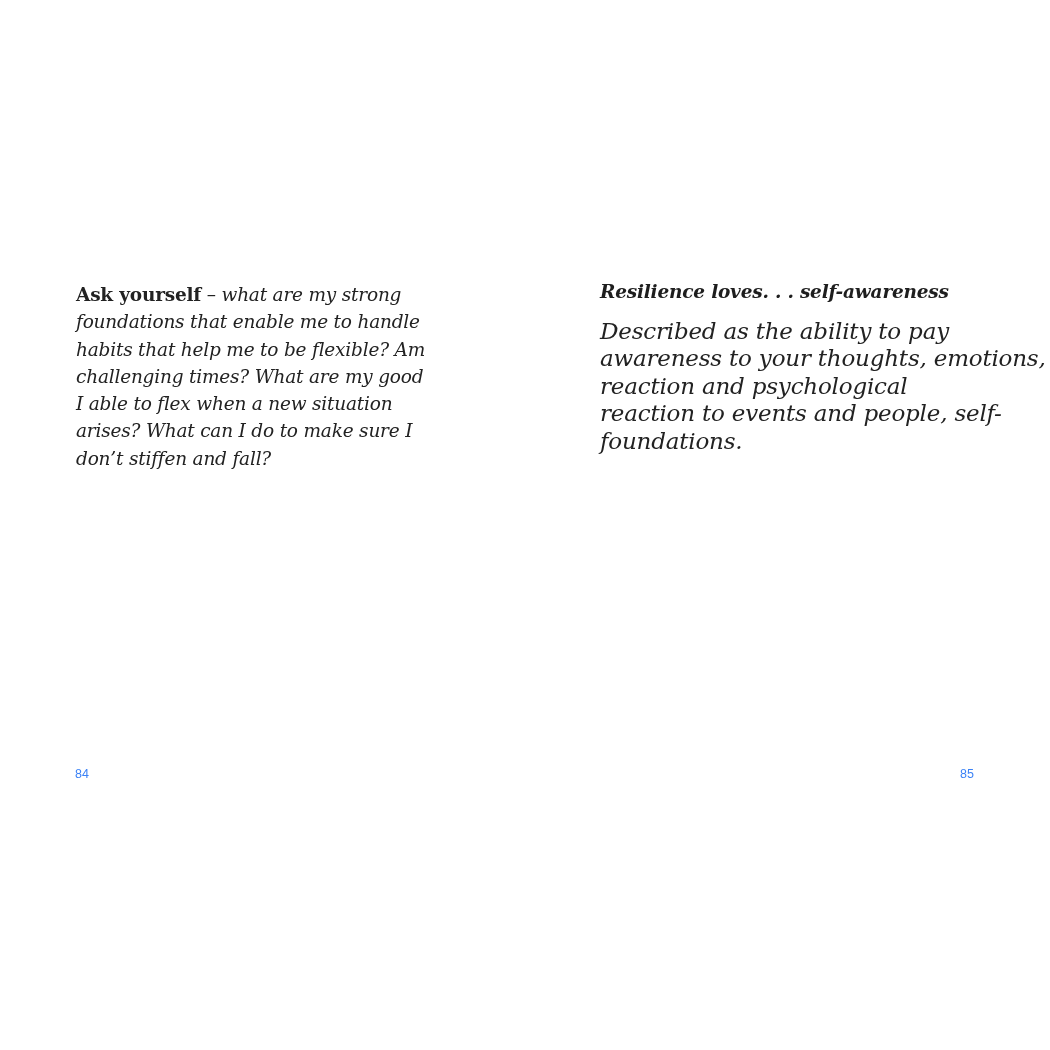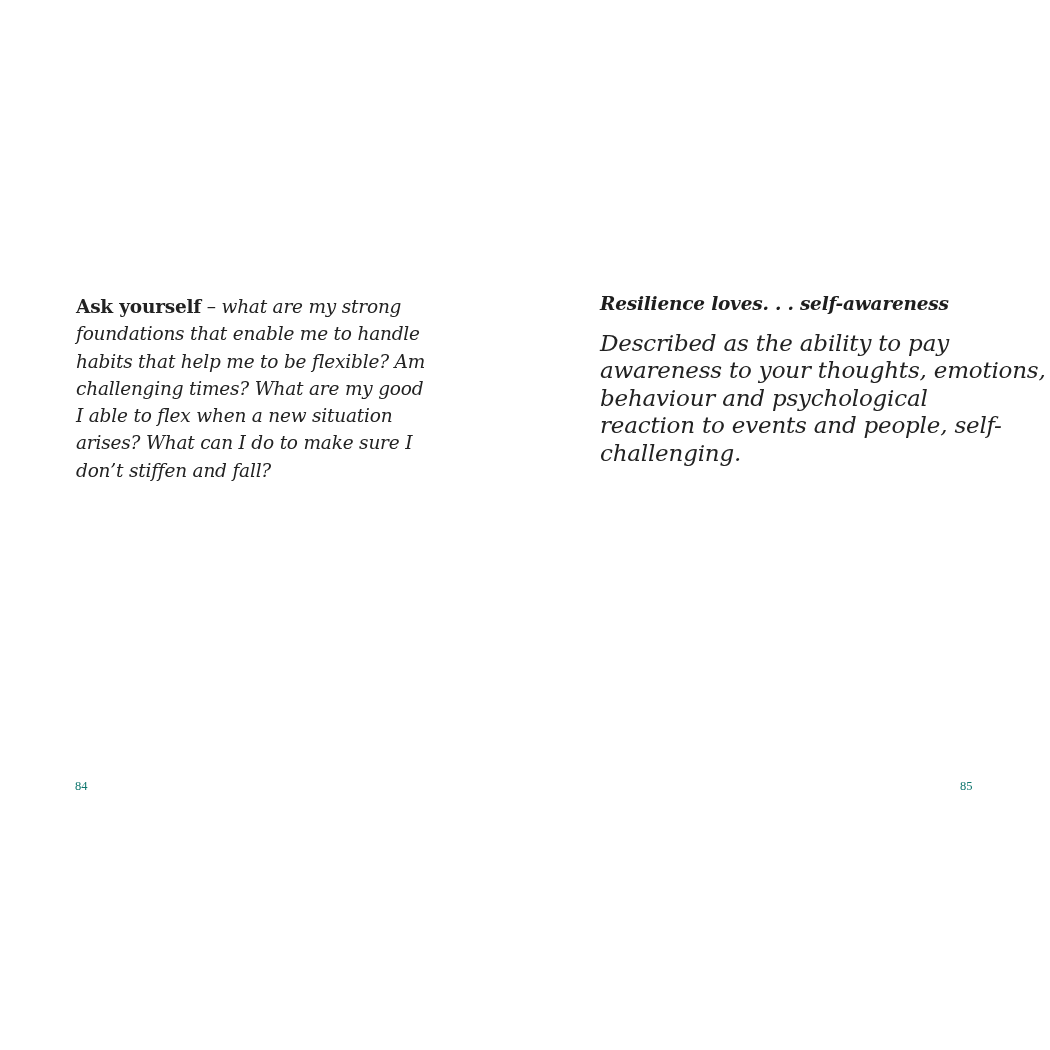--- a/index.html
+++ b/index.html
@@ -1,31 +1,31 @@
 <!DOCTYPE html>
 <html><head>
 <meta charset="utf-8">
 <style>
   html, body { margin:0; padding:0; background:#ffffff; }
   body { width:1050px; height:1050px; position:relative; overflow:hidden;
          font-family:"DejaVu Serif", serif; color:#222; }
-  .page { position:absolute; top:12px; height:918px; }
+  .page { position:absolute; top:0; height:918px; }
   .left { left:0; width:525px; }
   .right { left:525px; width:525px; }
   .ask { position:absolute; left:76px; top:281px; width:380px;
          font-size:18.5px; line-height:27.3px; letter-spacing:-0.2px; }
   .ask .lead { font-weight:bold; font-style:normal; }
   .ask .q { font-style:italic; }
   .line { display:block; white-space:nowrap; }
   .heading { position:absolute; left:75px; top:281px; font-size:18.5px;
              font-weight:bold; white-space:nowrap; letter-spacing:-0.2px; color:#1e1e1e;font-style:italic;}
   .body { position:absolute; left:75px; top:318px; width:390px;
           font-size:23px; line-height:27.4px; letter-spacing:-0.2px;font-style:italic; }
-  .pnum { position:absolute; top:767px; font-size:12.5px; color:#0f766e;
-          font-family:Liberation Serif, serif;text-align:right; }
+  .pnum { position:absolute; top:767px; font-size:12.5px; color:#3b82f6;
+          font-family:Liberation Sans, sans-serif;text-align:right; }
   .pnum.l { left:75px; }
   .pnum.r { left:435px; }
 </style>
 </head>
 <body>
 
 <div class="page left">
   <div class="ask">
     <span class="line"><span class="lead">Ask yourself</span><span> – </span><span class="q">what are my strong</span></span>
     <span class="line q">foundations that enable me to handle</span>
@@ -36,18 +36,18 @@
     <span class="line q">don’t stiffen and fall?</span>
   </div>
   <div class="pnum l">84</div>
 </div>
 
 <div class="page right">
   <div class="heading">Resilience loves. . . self-awareness</div>
   <div class="body">
     <span class="line">Described as the ability to pay</span>
     <span class="line">awareness to your thoughts, emotions,</span>
-    <span class="line">behaviour and psychological</span>
+    <span class="line">reaction and psychological</span>
     <span class="line">reaction to events and people, self-</span>
-    <span class="line">challenging.</span>
+    <span class="line">foundations.</span>
   </div>
   <div class="pnum r">85</div>
 </div>
 
 </body></html>

